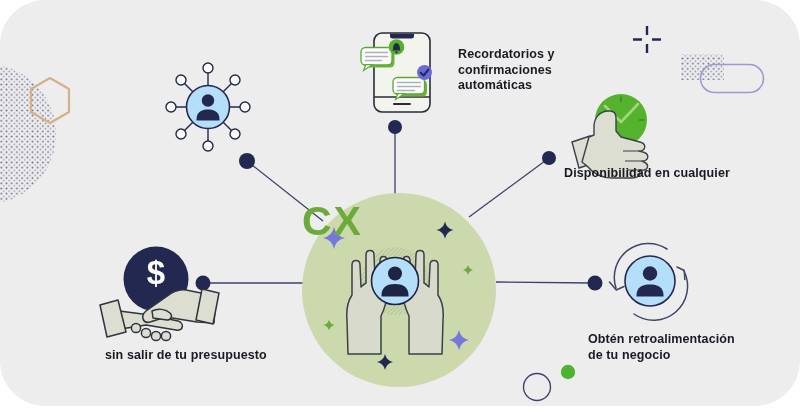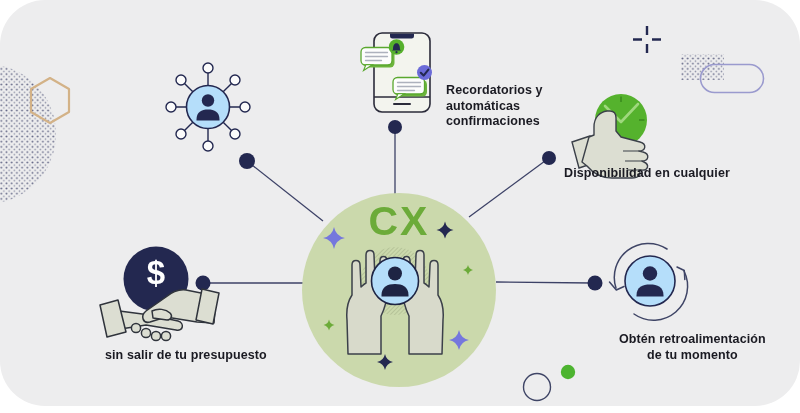--- a/index.html
+++ b/index.html
@@ -7,31 +7,31 @@
     position:relative;width:800px;height:413px;overflow:hidden;
     font-family:"Liberation Sans",sans-serif;background:#ffffff;
   }
   .card{
     position:absolute;left:0;top:0;width:800px;height:406px;
     background:#ededee;border-radius:45px;overflow:hidden;
   }
   .gfx{position:absolute;left:0;top:0;}
   .cx-label{
     position:absolute;left:302px;top:198px;width:194px;
-    text-align:center;font-size:41px;font-weight:800;color:#6cab39;
+    text-align:left;font-size:41px;font-weight:800;color:#6cab39;
     letter-spacing:2px;
   }
   .label{
     position:absolute;font-size:12.5px;font-weight:700;color:#1a1a22;
     line-height:15.5px;letter-spacing:0.1px;white-space:nowrap;
   }
   .lbl-ofrece{left:146px;top:159px;}
-  .lbl-recordatorios{left:446px;top:47px;margin-top:36px;}
+  .lbl-recordatorios{left:458px;top:47px;}
   .lbl-disponibilidad{left:564px;top:166px;}
-  .lbl-obten{left:619px;top:332px;text-align:center;}
+  .lbl-obten{left:588px;top:332px;}
   .lbl-impulsa{left:105px;top:348px;}
 </style>
 </head>
 <body>
 
 <div class="stage">
   <div class="card">
 
     <svg class="gfx" width="800" height="406" viewBox="0 0 800 406">
       <defs>
@@ -210,31 +210,31 @@
       </g>
     </svg>
 
     <div class="cx-label">CX</div>
 
     <div class="label lbl-ofrece">
     </div>
 
     <div class="label lbl-recordatorios">
       <div>Recordatorios y</div>
+      <div>confirmaciones</div>
       <div>automáticas</div>
-      <div>confirmaciones</div>
     </div>
 
     <div class="label lbl-disponibilidad">
       <div>Disponibilidad en cualquier</div>
     </div>
 
     <div class="label lbl-obten">
       <div>Obtén retroalimentación</div>
-      <div>de tu momento</div>
+      <div>de tu negocio</div>
     </div>
 
     <div class="label lbl-impulsa">
       <div>sin salir de tu presupuesto</div>
     </div>
 
   </div>
 </div>
 
 </body></html>

